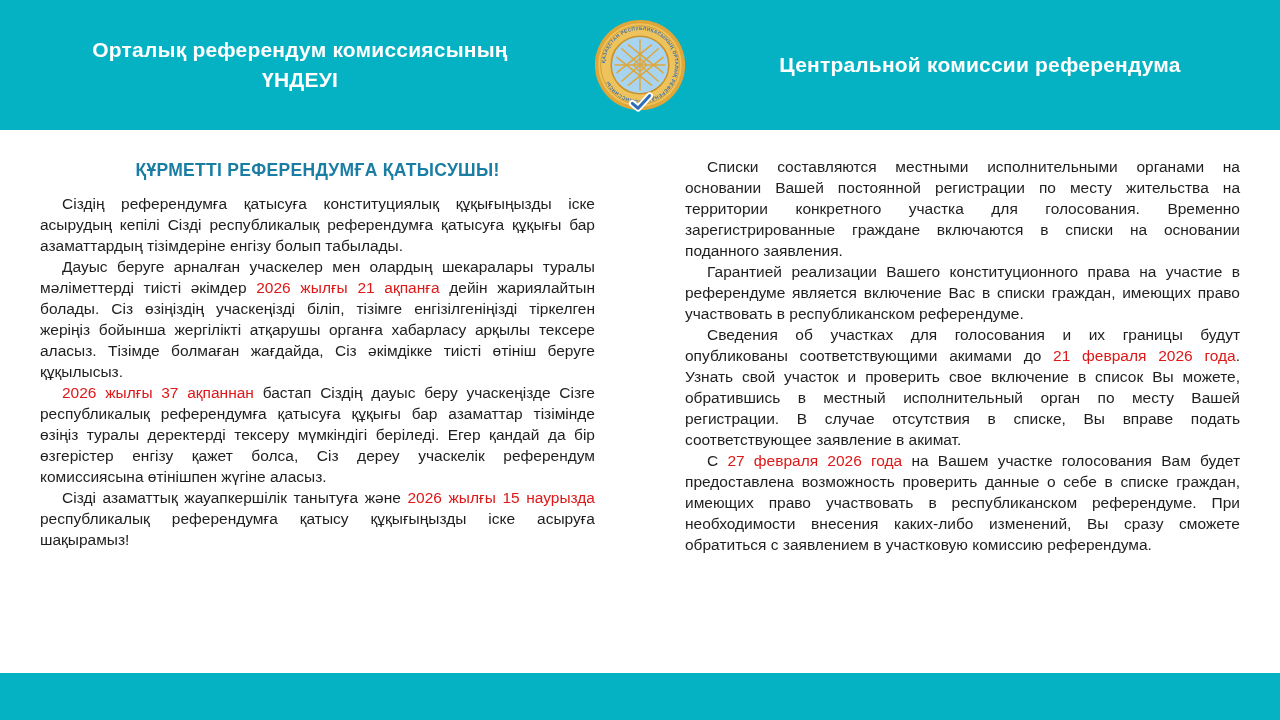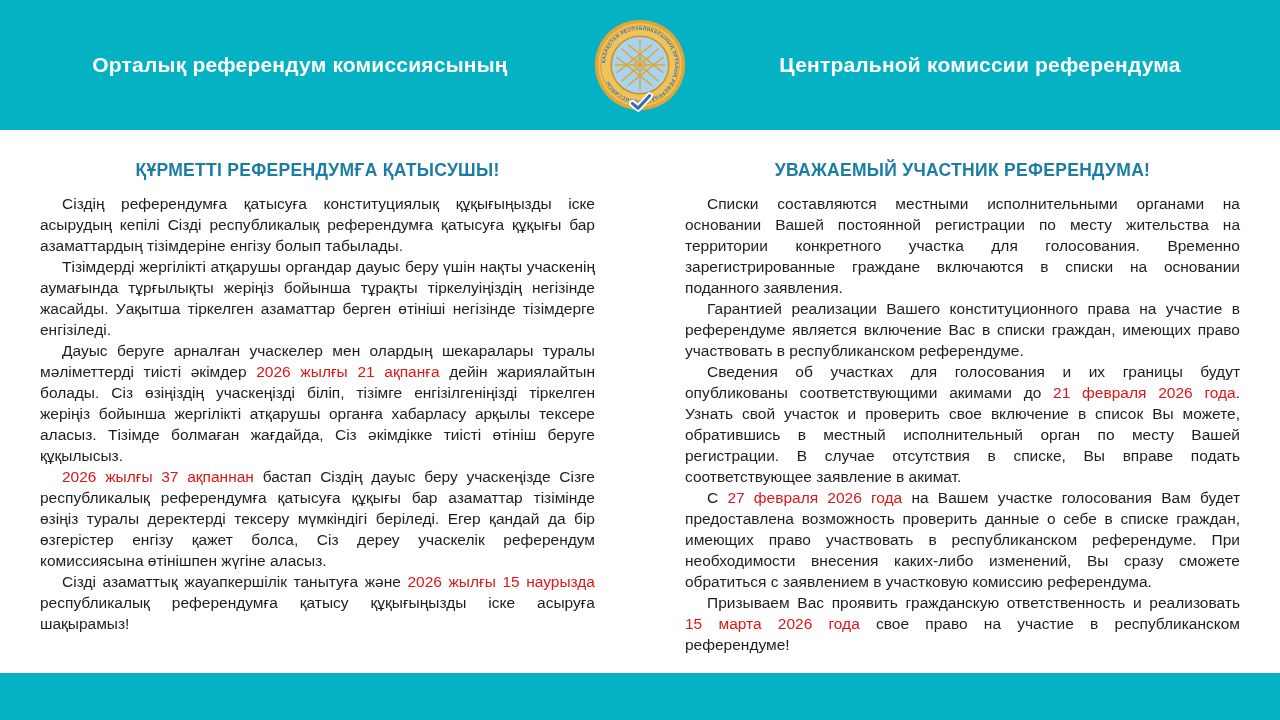--- a/index.html
+++ b/index.html
@@ -49,20 +49,21 @@
   .bottombar{height:47px;flex:0 0 47px;background:var(--teal);}
 </style>
 </head>
 <body>
 
 <div class="page">
 
   <header class="topbar">
     <div class="title">
       <div>Орталық референдум комиссиясының</div>
+      <div>ҮНДЕУІ</div>
     </div>
 
     <div class="emblem">
       <svg viewBox="0 0 100 100" aria-hidden="true">
         <circle cx="50" cy="50" r="47" fill="#dfa63a"></circle>
         <circle cx="50" cy="50" r="43.5" fill="#eec35c"></circle>
         <circle cx="50" cy="50" r="41" fill="none" stroke="#c8922a" stroke-width="0.8"></circle>
         <circle cx="50" cy="50" r="30" fill="#a8d4ef" stroke="#c8922a" stroke-width="1.6"></circle>
         <g stroke="#dfa63a" stroke-width="1.5" stroke-linecap="round">
           <path d="M31 33 L69 67"></path>
@@ -89,32 +90,29 @@
     <div class="title">
       <div>Центральной комиссии референдума</div>
     </div>
   </header>
 
   <main class="content">
     <section class="col">
       <h2 class="col-heading">ҚҰРМЕТТІ РЕФЕРЕНДУМҒА ҚАТЫСУШЫ!</h2>
       <div class="paras">
           <p><span>Сіздің референдумға қатысуға конституциялық құқығыңызды іске асырудың кепілі Сізді республикалық референдумға қатысуға құқығы бар азаматтардың тізімдеріне енгізу болып табылады.</span></p>
-          <p><span>Тізімдерді жергілікті атқарушы органдар дауыс беру үшін нақты учаскенің аумағында тұрғылықты жеріңіз бойынша тұрақты тіркелуіңіздің негізінде жасайды. Уақытша тіркелген азаматтар берген өтініші негізінде тізімдерге енгізіледі.</span></p>
           <p><span>Дауыс беруге арналған учаскелер мен олардың шекаралары туралы мәліметтерді тиісті әкімдер </span><span class="hl">2026 жылғы 21 ақпанға</span><span> дейін жариялайтын болады. Сіз өзіңіздің учаскеңізді біліп, тізімге енгізілгеніңізді тіркелген жеріңіз бойынша жергілікті атқарушы органға хабарласу арқылы тексере аласыз. Тізімде болмаған жағдайда, Сіз әкімдікке тиісті өтініш беруге құқылысыз.</span></p>
           <p><span class="hl">2026 жылғы 37 ақпаннан</span><span> бастап Сіздің дауыс беру учаскеңізде Сізге республикалық референдумға қатысуға құқығы бар азаматтар тізімінде өзіңіз туралы деректерді тексеру мүмкіндігі беріледі. Егер қандай да бір өзгерістер енгізу қажет болса, Сіз дереу учаскелік референдум комиссиясына өтінішпен жүгіне аласыз.</span></p>
           <p><span>Сізді азаматтық жауапкершілік танытуға және </span><span class="hl">2026 жылғы 15 наурызда</span><span> республикалық референдумға қатысу құқығыңызды іске асыруға шақырамыз!</span></p>
         </div>
     </section>
     <section class="col">
-      <h2 class="col-heading">УВАЖАЕМЫЙ УЧАСТНИК РЕФЕРЕНДУМА!</h2>
       <div class="paras">
           <p><span>Списки составляются местными исполнительными органами на основании Вашей постоянной регистрации по месту жительства на территории конкретного участка для голосования. Временно зарегистрированные граждане включаются в списки на основании поданного заявления.</span></p>
           <p><span>Гарантией реализации Вашего конституционного права на участие в референдуме является включение Вас в списки граждан, имеющих право участвовать в республиканском референдуме.</span></p>
           <p><span>Сведения об участках для голосования и их границы будут опубликованы соответствующими акимами до </span><span class="hl">21 февраля 2026 года</span><span>. Узнать свой участок и проверить свое включение в список Вы можете, обратившись в местный исполнительный орган по месту Вашей регистрации. В случае отсутствия в списке, Вы вправе подать соответствующее заявление в акимат.</span></p>
           <p><span>С </span><span class="hl">27 февраля 2026 года</span><span> на Вашем участке голосования Вам будет предоставлена возможность проверить данные о себе в списке граждан, имеющих право участвовать в республиканском референдуме. При необходимости внесения каких-либо изменений, Вы сразу сможете обратиться с заявлением в участковую комиссию референдума.</span></p>
-          <p><span>Призываем Вас проявить гражданскую ответственность и реализовать </span><span class="hl">15 марта 2026 года</span><span> свое право на участие в республиканском референдуме!</span></p>
         </div>
     </section>
   </main>
 
   <footer class="bottombar"></footer>
 </div>
 
 </body></html>

